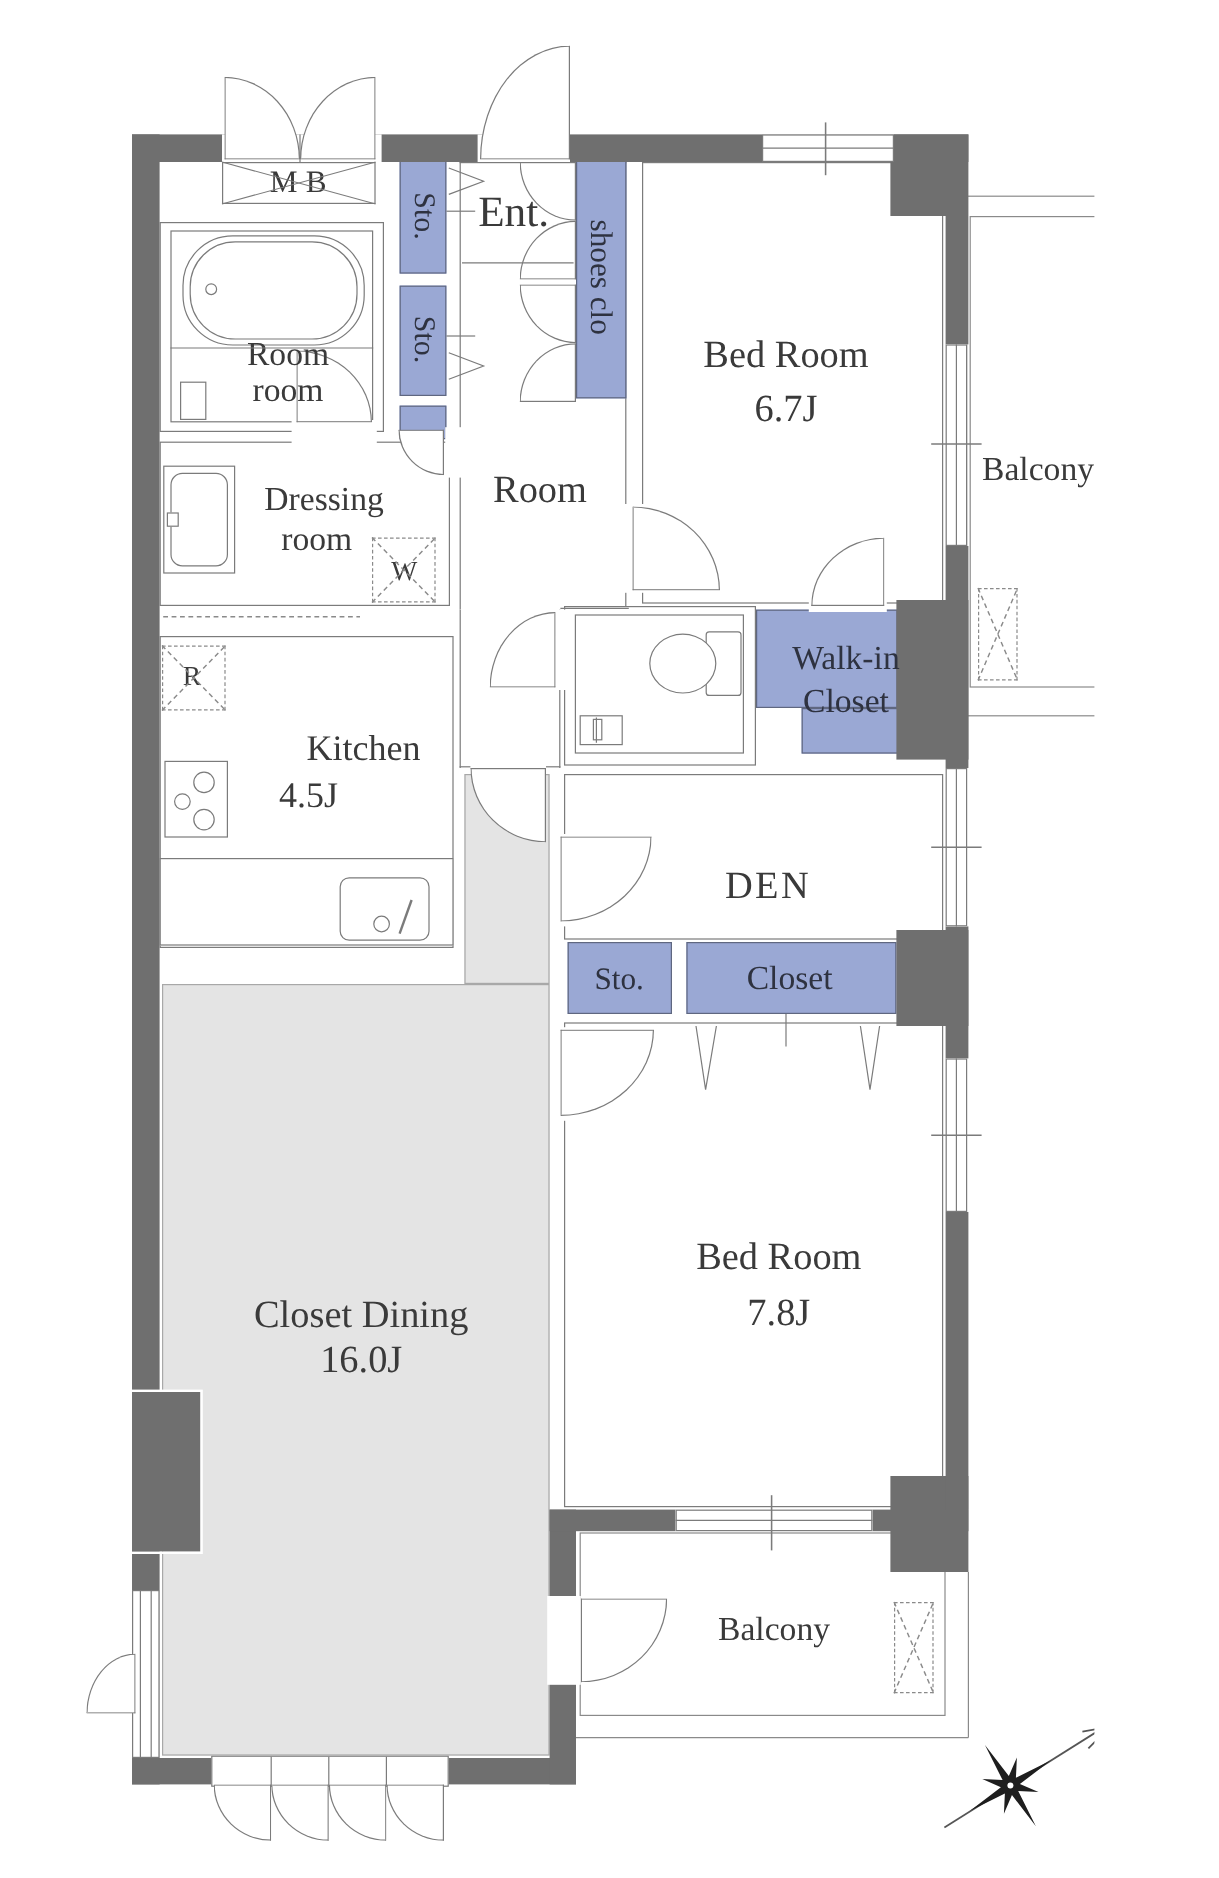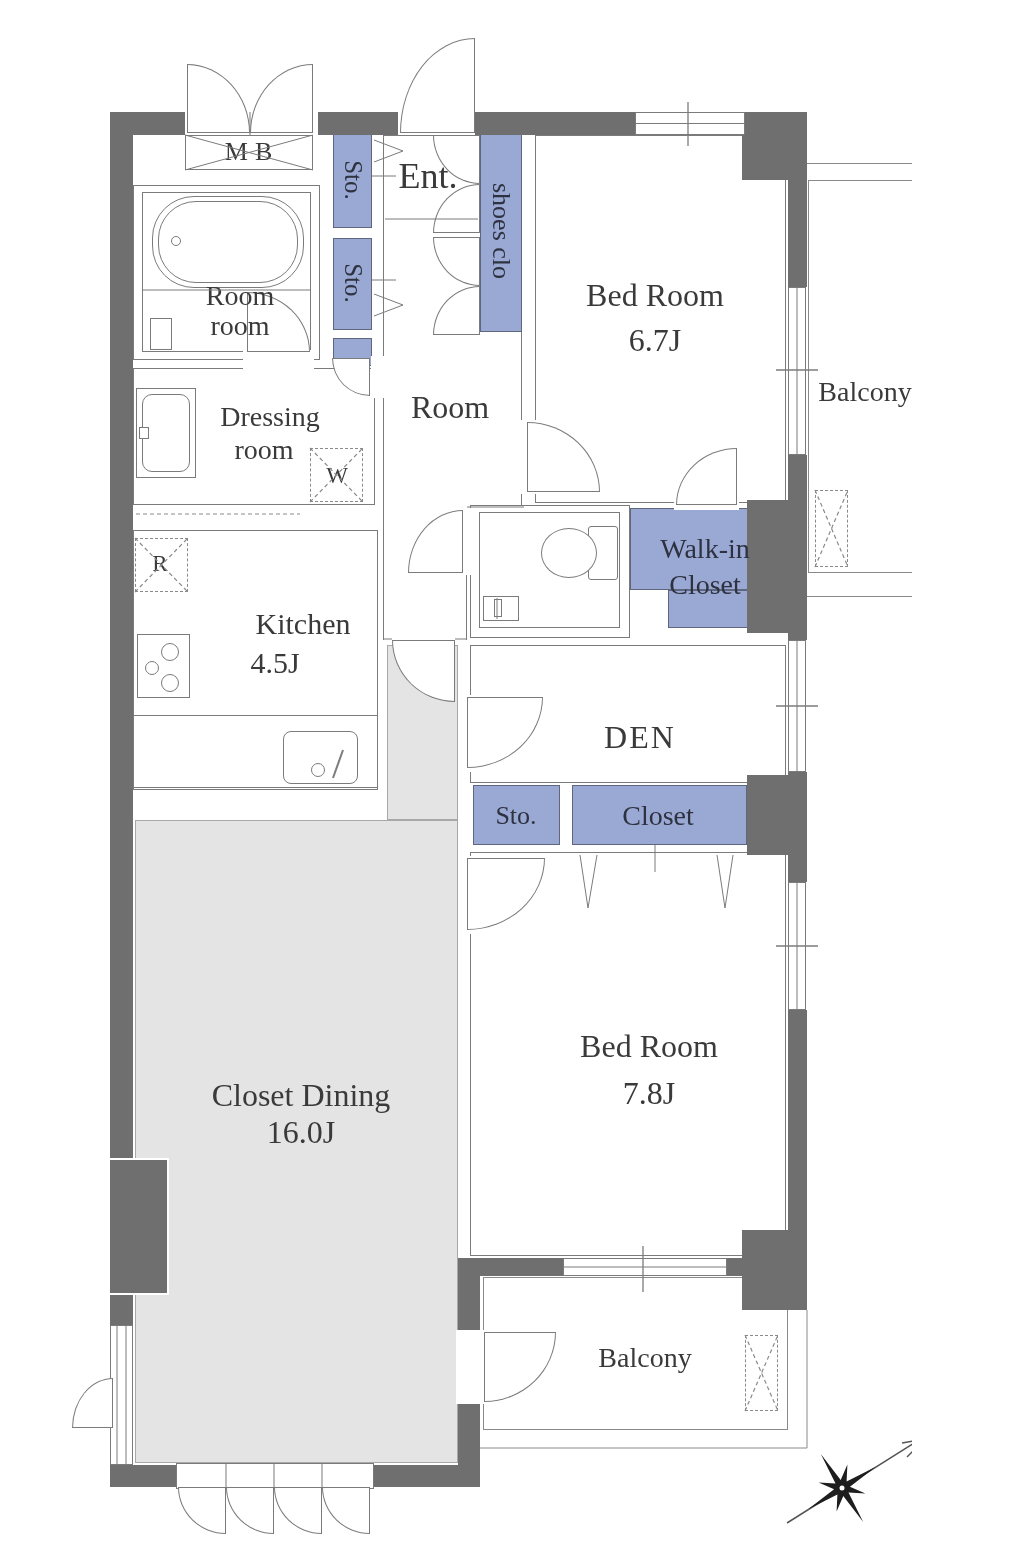--- a/index.html
+++ b/index.html
@@ -151,21 +151,21 @@
   <div class="lbl" style="left:655px;top:341px;font-size:32px;">6.7J</div>
   <div class="lbl" style="left:865px;top:392px;font-size:28px;">Balcony</div>
   <div class="lbl" style="left:270px;top:417px;font-size:28px;">Dressing</div>
   <div class="lbl" style="left:264px;top:450px;font-size:28px;">room</div>
   <div class="lbl" style="left:337px;top:476px;font-size:23px;">W</div>
   <div class="lbl" style="left:450px;top:408px;font-size:32px;">Room</div>
   <div class="lbl blue-t" style="left:705px;top:549px;font-size:28px;">Walk-in</div>
   <div class="lbl blue-t" style="left:705px;top:585px;font-size:28px;">Closet</div>
   <div class="lbl" style="left:160px;top:564px;font-size:23px;">R</div>
   <div class="lbl" style="left:269px;top:624px;font-size:30px;margin-left:34px;">Kitchen</div>
-  <div class="lbl" style="left:275px;top:663px;font-size:30px;">4.5J</div>
+  <div class="lbl" style="left:257px;top:663px;font-size:30px;">4.5J</div>
   <div class="lbl" style="left:640px;top:738px;font-size:32px;letter-spacing:2px;">DEN</div>
   <div class="lbl blue-t" style="left:516px;top:816px;font-size:26px;">Sto.</div>
   <div class="lbl blue-t" style="left:658px;top:816px;font-size:28px;">Closet</div>
   <div class="lbl" style="left:649px;top:1047px;font-size:32px;">Bed Room</div>
   <div class="lbl" style="left:649px;top:1094px;font-size:32px;">7.8J</div>
   <div class="lbl" style="left:301px;top:1096px;font-size:32px;">Closet Dining</div>
   <div class="lbl" style="left:301px;top:1133px;font-size:32px;">16.0J</div>
   <div class="lbl" style="left:645px;top:1358px;font-size:28px;">Balcony</div>
 
 

